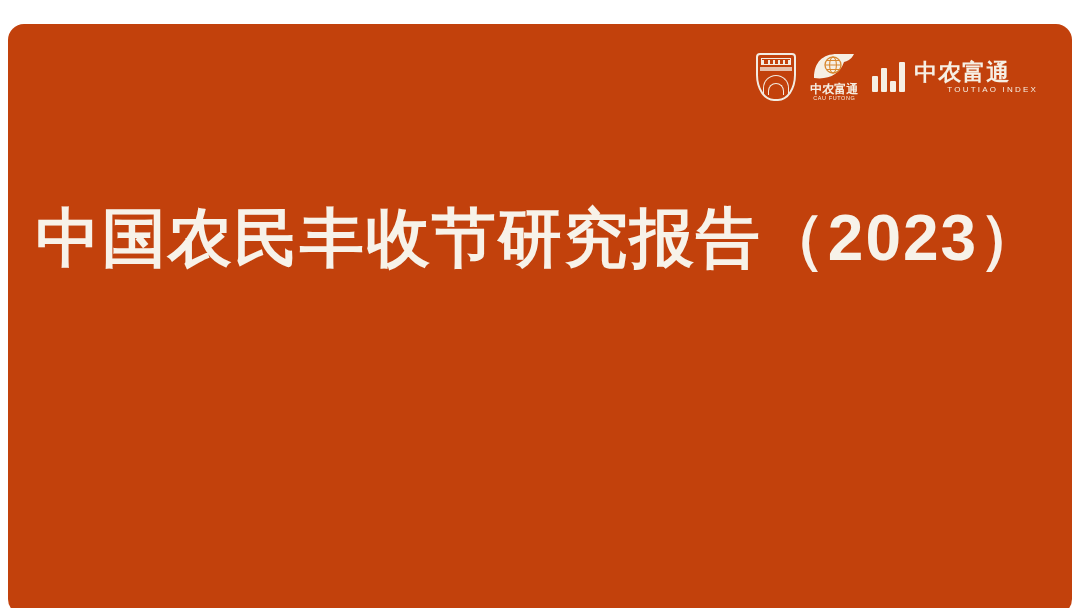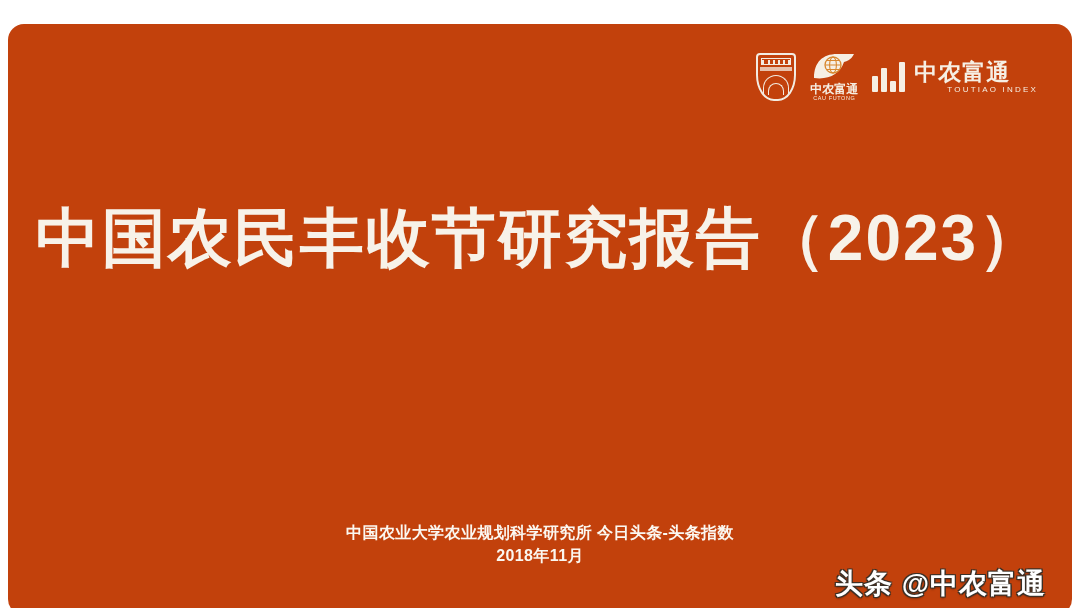--- a/index.html
+++ b/index.html
@@ -277,21 +277,16 @@
         <div class="tt-text">
           <span class="tt-cn">中农富通</span>
           <span class="tt-en">TOUTIAO INDEX</span>
         </div>
       </div>
 
     </div>
 
     <div id="title">中国农民丰收节研究报告（2023）</div>
 
-    <div id="footer">
-      <div id="footer-org">中国农业大学农业规划科学研究所 今日头条-头条指数</div>
-      <div id="footer-date">2018年11月</div>
-    </div>
-
-    <div id="watermark">头条 @中农富通</div>
+
 
   </div>
 </div>
 
 </body></html>

